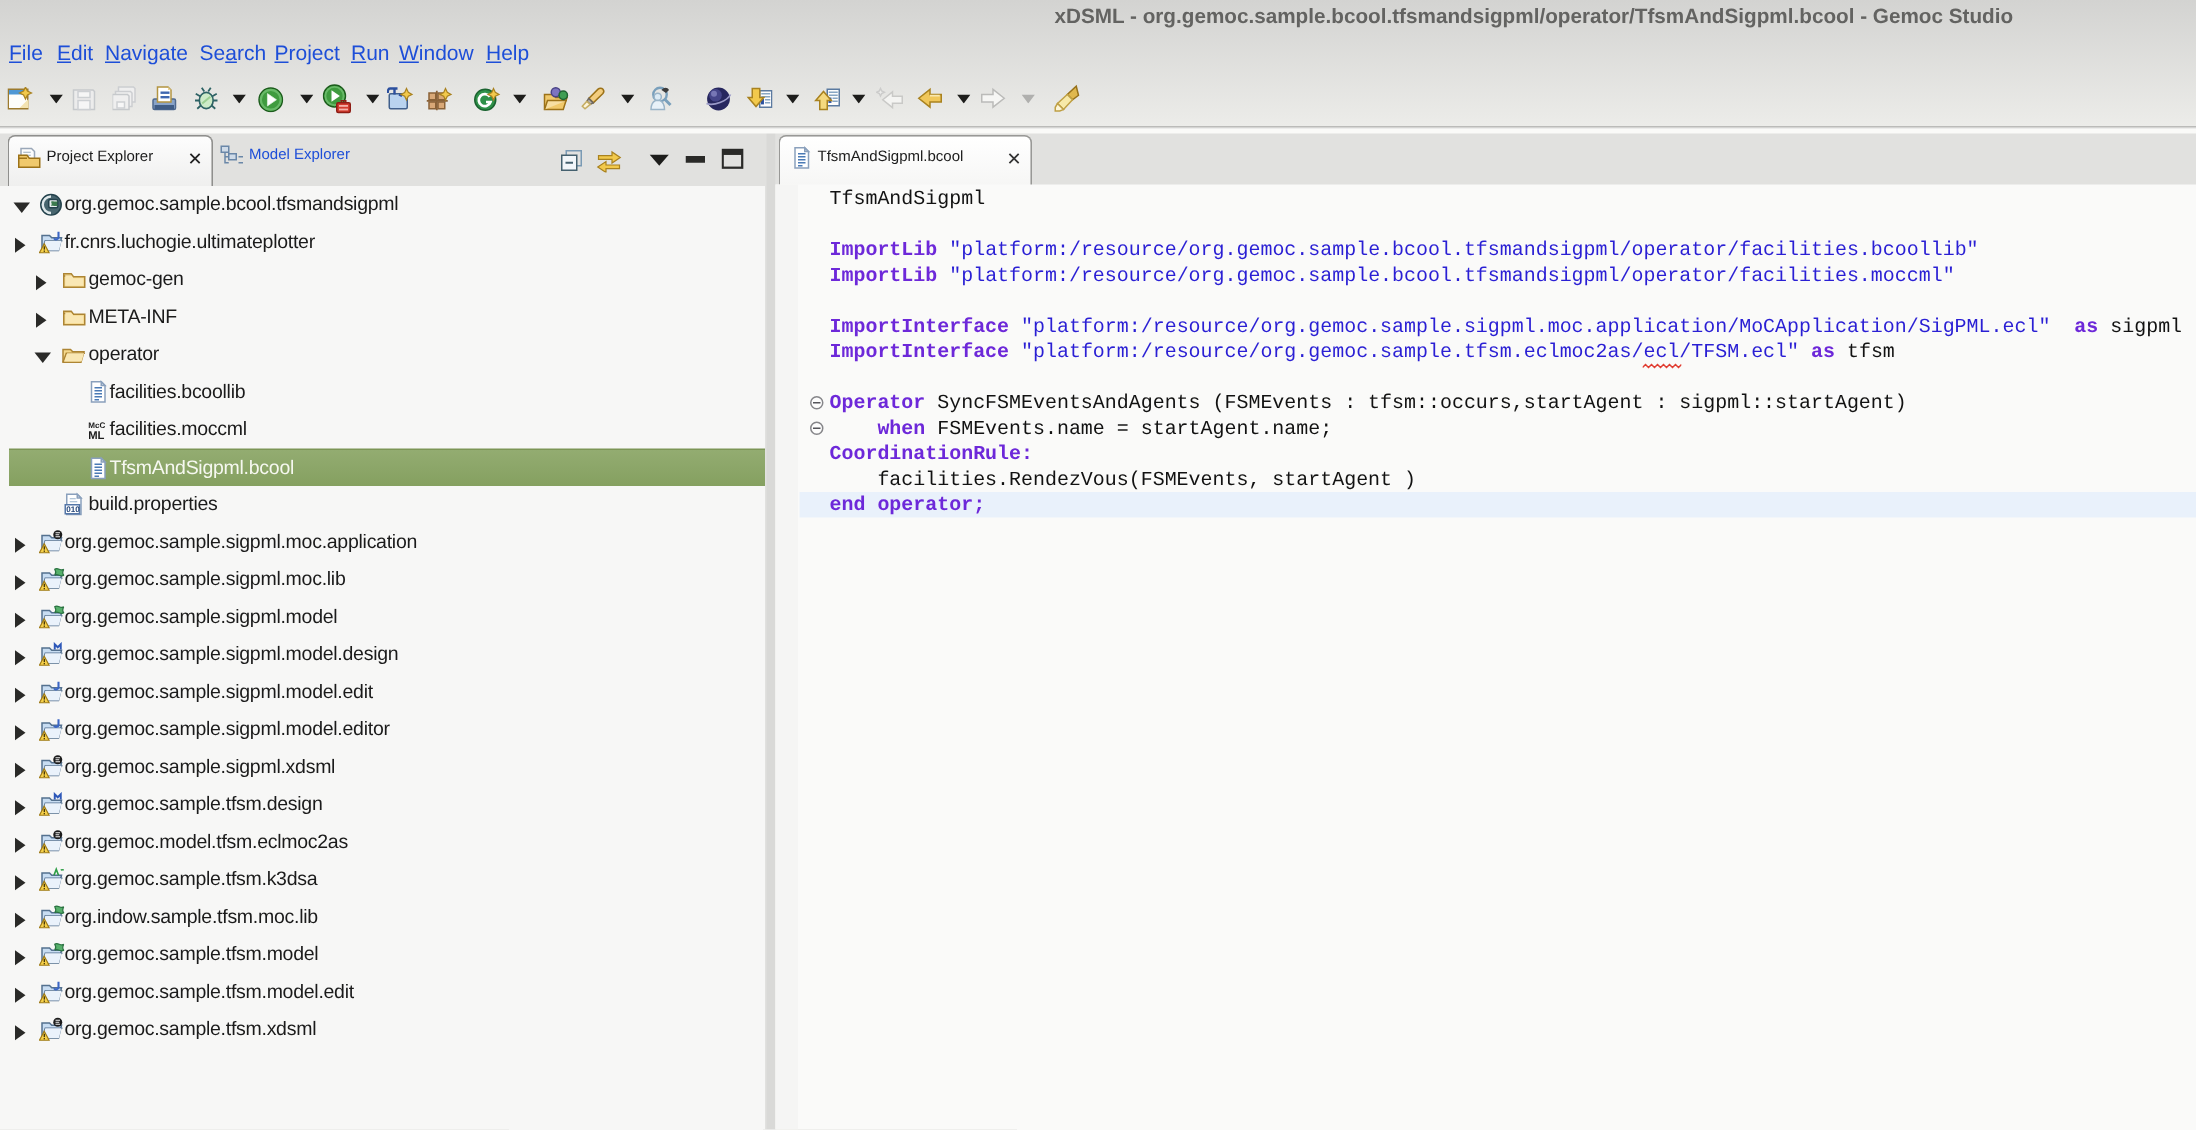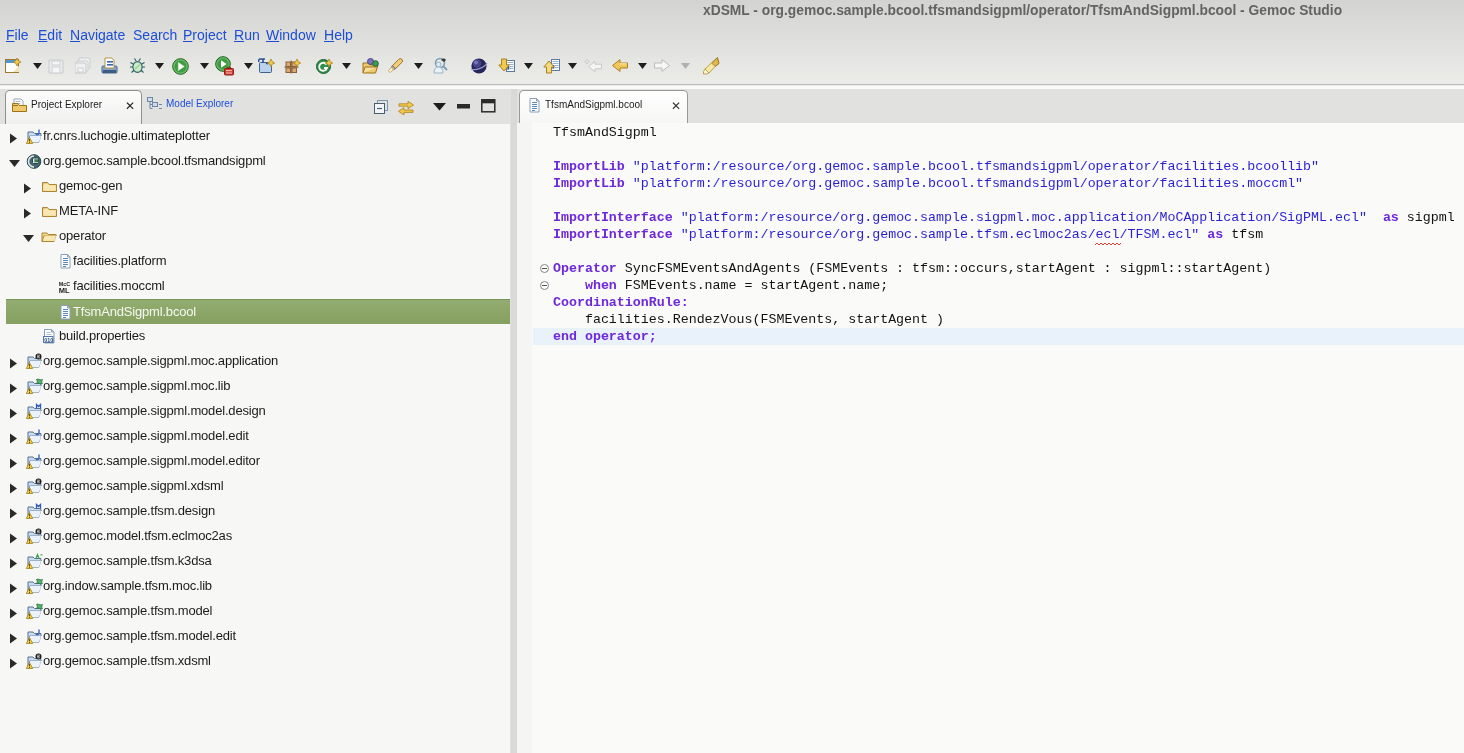--- a/index.html
+++ b/index.html
@@ -240,46 +240,46 @@
         <rect x="0" y="0" width="13" height="4.5" fill="#2a2a28"></rect>
       </svg>
 <svg class="abs" style="left:481px;top:13px" width="15" height="14" viewBox="0 0 15 14">
         <rect x="0.8" y="0.8" width="13" height="12" fill="none" stroke="#2a2a28" stroke-width="1.5"></rect>
         <rect x="0.8" y="0.8" width="13" height="3.5" fill="#2a2a28"></rect>
       </svg>
 
 <div class="tree">
 <div class="row">
           <svg class="ar" style="left:8px" width="17" height="17" viewBox="0 0 17 17">
-            <path d="M2 1.5l7 5-7 5z" fill="#2a2a28"></path>
-          </svg>
-          <svg class="ic" style="left:26px" width="17" height="17" viewBox="0 0 17 17">
-            <path d="M2 4h5l1.5 1.5H15l-2 8.5H2z" fill="#c8ddf2" stroke="#54718f"></path>
-            <path d="M2 14l2.2-6.5H15.6" fill="none" stroke="#54718f"></path>
-            <path d="M4.2 7.5H15l-1.7 6.5H2.3z" fill="#eaf2fb"></path>
-            <path d="M13 1.5v3.5a1.6 1.6 0 0 1-3 .8" fill="none" stroke="#3b66c4" stroke-width="1.4"></path>
-            <path d="M3.5 9.5l3.2 6H.3z" fill="#f7d14a" stroke="#a07c18" stroke-width="0.8"></path>
-            <rect x="3.1" y="11.2" width="0.9" height="2.2" fill="#4a3a08"></rect>
-            <rect x="3.1" y="14" width="0.9" height="0.9" fill="#4a3a08"></rect>
-          </svg>
-          <span class="txt" style="left:43px">fr.cnrs.luchogie.ultimateplotter</span>
-        </div>
-<div class="row">
-          <svg class="ar" style="left:8px" width="17" height="17" viewBox="0 0 17 17">
             <path d="M1 3h11l-5.5 7z" fill="#2a2a28"></path>
           </svg>
           <svg class="ic" style="left:26px" width="17" height="17" viewBox="0 0 17 17">
             <circle cx="8" cy="8.5" r="6.8" fill="#47656e" stroke="#24424c"></circle>
             <path d="M8 3a5.5 5.5 0 0 0 0 11" fill="none" stroke="#dfe8ea" stroke-width="1.6"></path>
             <rect x="6.5" y="5" width="6" height="5.5" rx="1" fill="#e8eef0" stroke="#24424c"></rect>
             <path d="M8 6.5c1.5-1 3 0.5 4.5-.5-0.5 1.5-0.5 2 0 3-1.5 1-3-0.5-4.5.5 0.6-1.2 0.6-1.8 0-3z" fill="#3c7a4e"></path>
           </svg>
           <span class="txt" style="left:43px">org.gemoc.sample.bcool.tfsmandsigpml</span>
         </div>
 <div class="row">
+          <svg class="ar" style="left:8px" width="17" height="17" viewBox="0 0 17 17">
+            <path d="M2 1.5l7 5-7 5z" fill="#2a2a28"></path>
+          </svg>
+          <svg class="ic" style="left:26px" width="17" height="17" viewBox="0 0 17 17">
+            <path d="M2 4h5l1.5 1.5H15l-2 8.5H2z" fill="#c8ddf2" stroke="#54718f"></path>
+            <path d="M2 14l2.2-6.5H15.6" fill="none" stroke="#54718f"></path>
+            <path d="M4.2 7.5H15l-1.7 6.5H2.3z" fill="#eaf2fb"></path>
+            <path d="M13 1.5v3.5a1.6 1.6 0 0 1-3 .8" fill="none" stroke="#3b66c4" stroke-width="1.4"></path>
+            <path d="M3.5 9.5l3.2 6H.3z" fill="#f7d14a" stroke="#a07c18" stroke-width="0.8"></path>
+            <rect x="3.1" y="11.2" width="0.9" height="2.2" fill="#4a3a08"></rect>
+            <rect x="3.1" y="14" width="0.9" height="0.9" fill="#4a3a08"></rect>
+          </svg>
+          <span class="txt" style="left:43px">fr.cnrs.luchogie.ultimateplotter</span>
+        </div>
+<div class="row">
           <svg class="ar" style="left:22px" width="17" height="17" viewBox="0 0 17 17">
             <path d="M2 1.5l7 5-7 5z" fill="#2a2a28"></path>
           </svg>
           <svg class="ic" style="left:41px" width="17" height="17" viewBox="0 0 17 17">
             <path d="M1.5 4.5h5l1.5 2h7.5v7H1.5z" fill="#f4d88c" stroke="#ad8534"></path>
             <path d="M1.5 6h5" stroke="#ad8534"></path>
             <path d="M2.5 5.5h4l1.5 2h6.5v5H2.5z" fill="#f9e7b4"></path>
           </svg>
           <span class="txt" style="left:59px">gemoc-gen</span>
         </div>
@@ -304,21 +304,21 @@
             <path d="M3.8 7.5H15l-1.6 5.5H1.8z" fill="#f9e7b4"></path>
           </svg>
           <span class="txt" style="left:59px">operator</span>
         </div>
 <div class="row">
           <svg class="ic" style="left:57px" width="17" height="17" viewBox="0 0 17 17">
             <path d="M4 1.5h6.5l2.5 2.5v11H4z" fill="#ffffff" stroke="#8aa0bc"></path>
             <path d="M10.5 1.5l2.5 2.5h-2.5z" fill="#dde6f0" stroke="#8aa0bc"></path>
             <path d="M6 5.5h5M6 7.5h5M6 9.5h5M6 11.5h5M6 13.5h3" stroke="#4a7ab5" stroke-width="0.9"></path>
           </svg>
-          <span class="txt" style="left:73px">facilities.platform</span>
+          <span class="txt" style="left:73px">facilities.bcoollib</span>
         </div>
 <div class="row">
           <svg class="ic" style="left:57px" width="17" height="17" viewBox="0 0 17 17">
             <text x="1.8" y="7.6" font-family="Liberation Sans" font-size="5.4" font-weight="bold" fill="#1d1d1d">McC</text>
             <text x="1.8" y="14.6" font-family="Liberation Sans" font-size="7.5" font-weight="bold" fill="#1d1d1d">ML</text>
           </svg>
           <span class="txt" style="left:73px">facilities.moccml</span>
         </div>
 <div class="row sel">
           <svg class="ic" style="left:51px" width="17" height="17" viewBox="0 0 17 17">
@@ -361,20 +361,35 @@
           <svg class="ic" style="left:26px" width="17" height="17" viewBox="0 0 17 17">
             <path d="M2 4h5l1.5 1.5H15l-2 8.5H2z" fill="#c8ddf2" stroke="#54718f"></path>
             <path d="M2 14l2.2-6.5H15.6" fill="none" stroke="#54718f"></path>
             <path d="M4.2 7.5H15l-1.7 6.5H2.3z" fill="#eaf2fb"></path>
             <path d="M10.5 1.5c2-1.5 4 1.5 6 0-1 2-1 3 0 4-2 1.5-4-1.5-6 0 1-1.5 1-2.5 0-4z" fill="#56b06a" stroke="#2a7240" stroke-width="0.8"></path>
             <path d="M3.5 9.5l3.2 6H.3z" fill="#f7d14a" stroke="#a07c18" stroke-width="0.8"></path>
             <rect x="3.1" y="11.2" width="0.9" height="2.2" fill="#4a3a08"></rect>
             <rect x="3.1" y="14" width="0.9" height="0.9" fill="#4a3a08"></rect>
           </svg>
           <span class="txt" style="left:43px">org.gemoc.sample.sigpml.moc.lib</span>
+        </div>
+<div class="row">
+          <svg class="ar" style="left:8px" width="17" height="17" viewBox="0 0 17 17">
+            <path d="M2 1.5l7 5-7 5z" fill="#2a2a28"></path>
+          </svg>
+          <svg class="ic" style="left:26px" width="17" height="17" viewBox="0 0 17 17">
+            <path d="M2 4h5l1.5 1.5H15l-2 8.5H2z" fill="#c8ddf2" stroke="#54718f"></path>
+            <path d="M2 14l2.2-6.5H15.6" fill="none" stroke="#54718f"></path>
+            <path d="M4.2 7.5H15l-1.7 6.5H2.3z" fill="#eaf2fb"></path>
+            <path d="M10.5 1.5c2-1.5 4 1.5 6 0-1 2-1 3 0 4-2 1.5-4-1.5-6 0 1-1.5 1-2.5 0-4z" fill="#56b06a" stroke="#2a7240" stroke-width="0.8"></path>
+            <path d="M3.5 9.5l3.2 6H.3z" fill="#f7d14a" stroke="#a07c18" stroke-width="0.8"></path>
+            <rect x="3.1" y="11.2" width="0.9" height="2.2" fill="#4a3a08"></rect>
+            <rect x="3.1" y="14" width="0.9" height="0.9" fill="#4a3a08"></rect>
+          </svg>
+          <span class="txt" style="left:43px">org.gemoc.sample.sigpml.model</span>
         </div>
 <div class="row">
           <svg class="ar" style="left:8px" width="17" height="17" viewBox="0 0 17 17">
             <path d="M2 1.5l7 5-7 5z" fill="#2a2a28"></path>
           </svg>
           <svg class="ic" style="left:26px" width="17" height="17" viewBox="0 0 17 17">
             <path d="M2 4h5l1.5 1.5H15l-2 8.5H2z" fill="#c8ddf2" stroke="#54718f"></path>
             <path d="M2 14l2.2-6.5H15.6" fill="none" stroke="#54718f"></path>
             <path d="M4.2 7.5H15l-1.7 6.5H2.3z" fill="#eaf2fb"></path>
             <path d="M10.5 5V1.5l2 2 2-2V5" fill="none" stroke="#2e58b8" stroke-width="1.3"></path>

